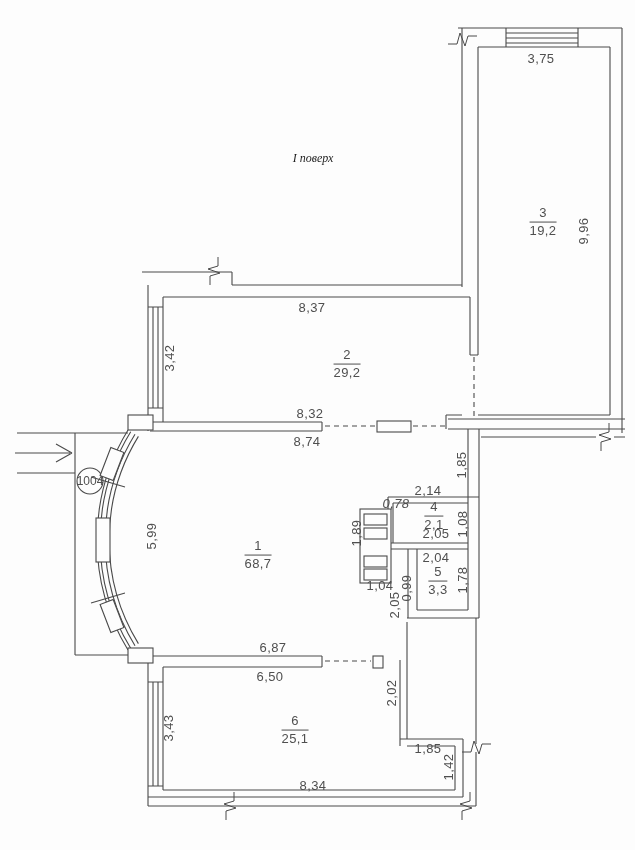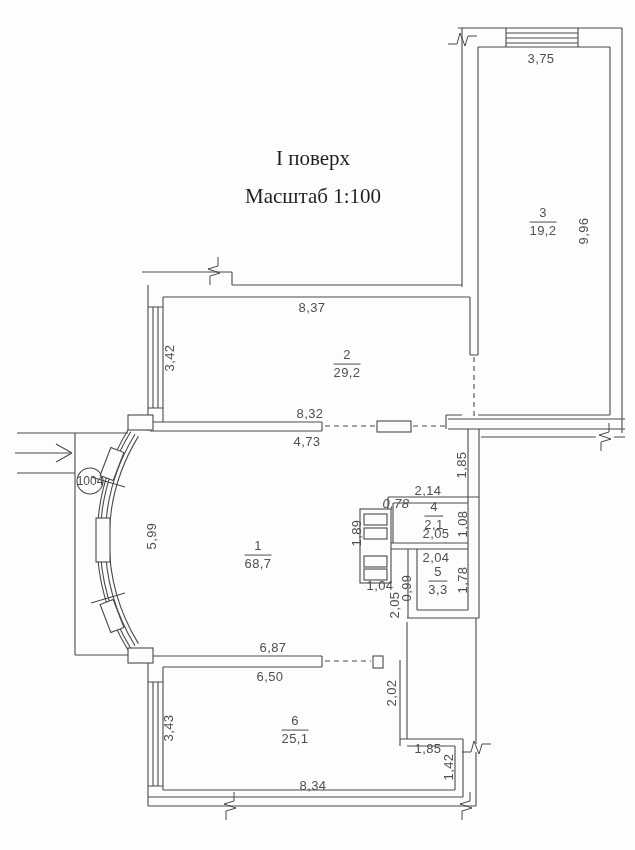--- a/index.html
+++ b/index.html
@@ -1,20 +1,20 @@
 <!DOCTYPE html>
 <html style="--line: #4a4a4a; --dim_text: #4f4f4f; --title_text: #1f1f1f; --background: #fdfdfd;"><head>
 <meta charset="utf-8">
 <style>
   html,body{margin:0;padding:0;}
   body{background:#e8e8e8;font-family:"Liberation Sans",sans-serif;}
   .page{position:relative;width:635px;height:850px;background:var(--background,#fdfdfd);overflow:hidden;margin:0 auto;}
   svg.drawing{position:absolute;left:0;top:0;color:var(--line,#4a4a4a);}
   .title-line{position:absolute;transform:translate(-50%,-50%);font-family:"Liberation Serif",serif;
-    font-size:21px;color:var(--title_text,#1f1f1f);white-space:nowrap;}
+    font-size:12px;color:var(--title_text,#1f1f1f);white-space:nowrap;font-style:italic;}
   .dim{position:absolute;transform:translate(-50%,-50%);font-size:13px;letter-spacing:.4px;
     color:var(--dim_text,#4f4f4f);white-space:nowrap;line-height:1;}
   .dim.v{transform:translate(-50%,-50%) rotate(-90deg);}
   .room-label{position:absolute;transform:translate(-50%,-50%);display:flex;flex-direction:column;
     align-items:center;font-size:13px;letter-spacing:.4px;color:var(--dim_text,#4f4f4f);line-height:1.15;}
   .room-label .bar{align-self:stretch;height:1px;background:var(--dim_text,#4f4f4f);margin:1px 0;}
   .tag{position:absolute;transform:translate(-50%,-50%);font-size:12px;color:var(--dim_text,#4f4f4f);
     white-space:nowrap;}
 </style>
 </head>
@@ -91,31 +91,30 @@
       <path d="M448,44 L457,44 L460,33 L465,46 L468,36 L477,36"></path>
       <path d="M462,752 L471,752 L474,741 L479,754 L482,744 L491,744"></path>
       <path d="M218,257 V266 L208,269 L220,273 L210,276 V285"></path>
       <path d="M609,423 V432 L599,435 L611,439 L601,442 V451"></path>
       <path d="M234,792 V801 L224,804 L236,808 L226,811 V820"></path>
       <path d="M470,792 V801 L460,804 L472,808 L462,811 V820"></path>
     </g>
   </svg>
 
   <div class="title-line" style="left:313px;top:158px;">І поверх</div>
-  <div class="title-line" style="left:313px;top:196px;">Масштаб 1:100</div>
 
   <span class="tag" style="left:90px;top:481px;">1004</span>
 
   <div id="labels">
       <span class="dim" style="left: 541px; top: 58px;">3,75</span>
       <span class="dim v" style="left: 583px; top: 231px;">9,96</span>
       <span class="dim" style="left: 312px; top: 307px;">8,37</span>
       <span class="dim v" style="left: 169px; top: 358px;">3,42</span>
       <span class="dim" style="left: 310px; top: 413px;">8,32</span>
-      <span class="dim" style="left: 307px; top: 441px;">4,73</span>
+      <span class="dim" style="left: 307px; top: 441px;">8,74</span>
       <span class="dim v" style="left: 461px; top: 465px;">1,85</span>
       <span class="dim v" style="left: 151px; top: 536px;">5,99</span>
       <span class="dim v" style="left: 356px; top: 533px;">1,89</span>
       <span class="dim" style="left: 428px; top: 490px; text-align: right;">2,14</span>
       <span class="dim" style="left: 396px; top: 503px; font-style: italic;">0,78</span>
       <span class="dim" style="left: 436px; top: 533px;">2,05</span>
       <span class="dim v" style="left: 462px; top: 524px;">1,08</span>
       <span class="dim" style="left: 436px; top: 557px;">2,04</span>
       <span class="dim v" style="left: 462px; top: 580px;">1,78</span>
       <span class="dim v" style="left: 406px; top: 588px;">0,99</span>

